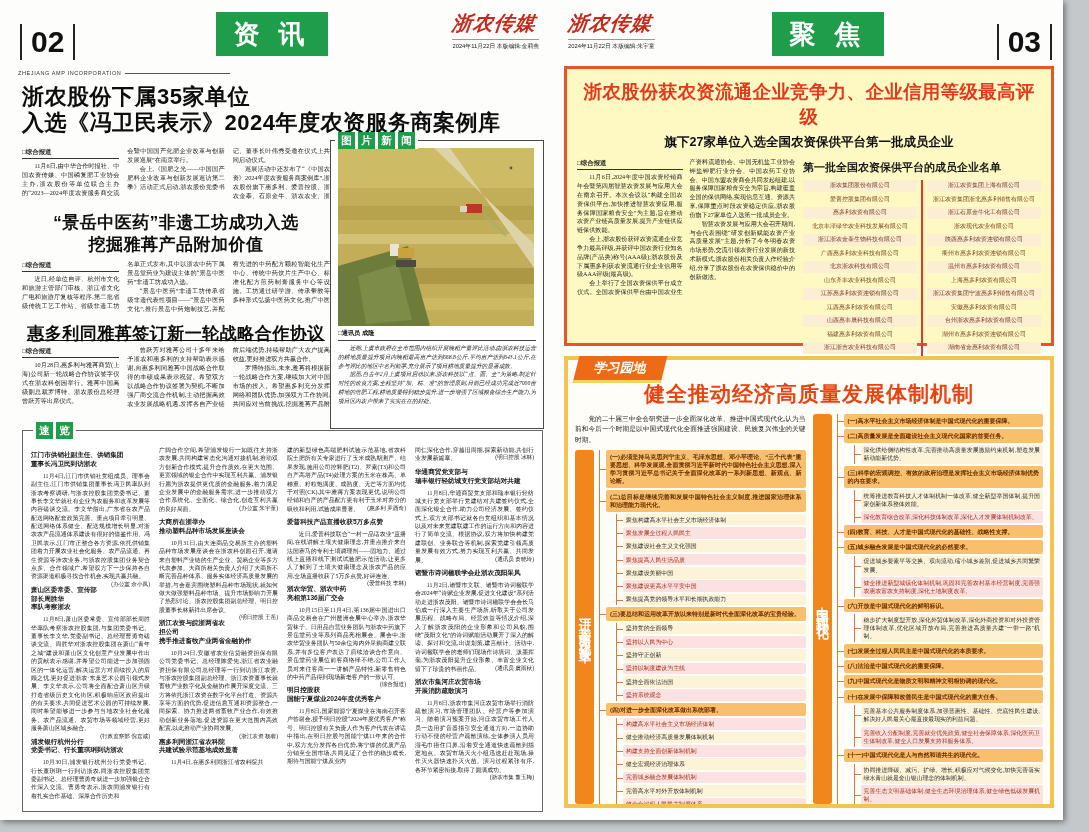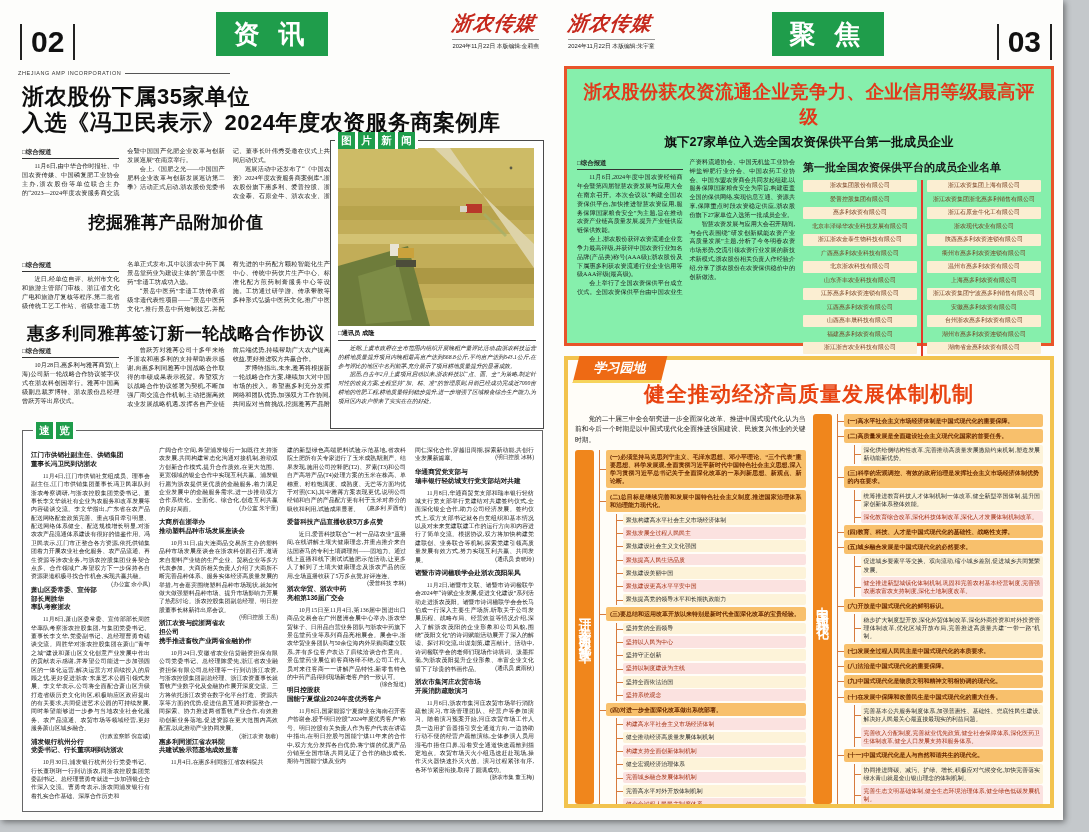--- a/index.html
+++ b/index.html
@@ -45,21 +45,21 @@
   
   .q-in{display:flex;gap:9px;padding:15px 8px 6px;height:358px;overflow:hidden;}
   .q-col{flex:1;overflow:hidden;font-family:"Liberation Serif","DejaVu Serif",serif;}
   .q-h{font-weight:bold;font-size:6.6px;line-height:1.35;margin:5px 0 3px;
        font-family:"Liberation Sans",sans-serif;}
   .q-b{font-size:5.9px;line-height:1.42;text-align:justify;margin:0;text-indent:2em;}
   .q-b.cont{text-indent:0;}
   .q-sign{float:right;font-size:5.6px;}
   
   .leadbox{position:absolute;left:6px;top:66px;width:490px;height:280px;border:3px solid #e8542a;
-           background:#86efac;padding:6px 10px;box-sizing:border-box;}
+           background:#fef9c3;padding:6px 10px;box-sizing:border-box;}
   .lead-h{font-size:18.5px;font-weight:900;color:#e2391b;text-align:center;margin-top:4px;letter-spacing:.3px;}
   .lead-sub{font-size:12.5px;color:#101010;text-align:center;margin-top:5px;font-weight:700;}
   .lead-row{display:flex;gap:8px;margin-top:7px;}
   .lead-body{width:218px;height:208px;column-count:2;column-gap:7px;font-size:6.1px;line-height:1.45;
              text-align:justify;font-family:"Liberation Serif","DejaVu Serif",serif;overflow:hidden;}
   .roster{flex:1;overflow:hidden;}
   .roster-title{font-size:11px;font-weight:900;text-align:left;margin:2px 0 5px;}
   .roster-cols{display:flex;}
   .roster-col{flex:1;}
   .roster-div{width:2px;background:#e23a2a;margin:0 4px;}
@@ -149,29 +149,30 @@
         </svg>
         <div class="credit">□通讯员 成隆</div>
         <div class="caption" id="photo-caption">
             <p>近期,上虞市政府在全市范围内组织开展晚稻产量评比活动,由浙农科技运营的耕地质量提升项目内晚稻最高亩产达到668.8公斤,平均亩产达到643.1公斤,在参与评比的地区中名列前茅,充分展示了项目耕地质量提升的显著成效。</p>
             <p>据悉,自去年2月上虞项目启动以来,浙农科技以“点、面、全”为策略,制定针对性的改良方案,全程坚持“加、精、准”的管理原则,目前已经成功完成近7000亩耕地的培肥工程,耕地质量得到稳步提升,进一步增强了区域粮食综合生产能力,为项目区内农户带来了实实在在的好处。</p>
           </div>
       </div>
     </div>
 
     <div class="headline" style="left:10px;top:212px;width:308px;font-size:17px;line-height:1.3;text-align:center;">
+      <div>“景岳中医药”非遗工坊成功入选</div>
       <div>挖掘雅苒产品附加价值</div>
     </div>
     <div class="abody cols3" id="a2-body" style="left:10px;top:260px;width:308px;height:58px;">
         <div class="byline">□综合报道</div>
         <p class="para serif">近日,经单位自评、杭州市文化和旅游主管部门审核、浙江省文化广电和旅游厅复核等程序,第二批省级传统工艺工作站、省级非遗工坊名单正式发布,其中以浙农中药下属景岳堂药业为建设主体的“景岳中医药”非遗工坊成功入选。</p>
         <p class="para serif">“景岳中医药”非遗工坊传承省级非遗代表性项目——“景岳中医药文化”,推行景岳中药炮制技艺,并配有先进的中药配方颗粒智能化生产中心、传统中药饮片生产中心、标准化配方煎药制膏服务中心等设施。工坊通过研学游、传承带教等多种形式弘扬中医药文化,推广中医药知识,致力于在传承创新中推动中医药行业高质量发展。</p>
       </div>
 
-    <div class="headline" style="left:10px;top:322px;width:308px;font-size:17px;text-align:center;">惠多利同雅苒签订新一轮战略合作协议</div>
+    <div class="headline" style="left:10px;top:322px;width:308px;font-size:17px;text-align:center;text-decoration:underline;">惠多利同雅苒签订新一轮战略合作协议</div>
     <div class="abody cols3" id="a3-body" style="left:10px;top:346px;width:308px;height:78px;">
         <div class="byline">□综合报道</div>
         <p class="para serif">10月28日,惠多利与雅苒商贸(上海)公司新一轮战略合作协议签字仪式在浙农科创园举行。雅苒中国高级副总裁罗博特、浙农股份总经理曾跃芳等出席仪式。</p>
         <p class="para serif">曾跃芳对雅苒公司十多年来给予浙农和惠多利的支持帮助表示感谢,向惠多利同雅苒中国战略合作取得的丰硕成果表示祝贺。希望双方以战略合作协议签署为契机,不断加强厂商交流合作机制,主动把握高效农业发展战略机遇,发挥各自产业链前后端优势,持续帮助广大农户提高收益,更好推进双方共赢合作。</p>
         <p class="para serif">罗博特指出,未来,雅苒将根据新一轮战略合作方案,继续加大对中国市场的投入。希望惠多利充分发挥网络和团队优势,加强双方工作协同,共同应对当前挑战,挖掘雅苒产品附加价值,巩固提升雅苒在中国的市场基础和品牌影响力。</p>
       </div>
 
     <div class="panel" style="left:10px;top:430px;width:519px;height:380px;border-color:#666;">
       <div class="sqlabel" id="quick-label" style="left:10px;top:-9px;">
           <span class="gsq">速</span>

